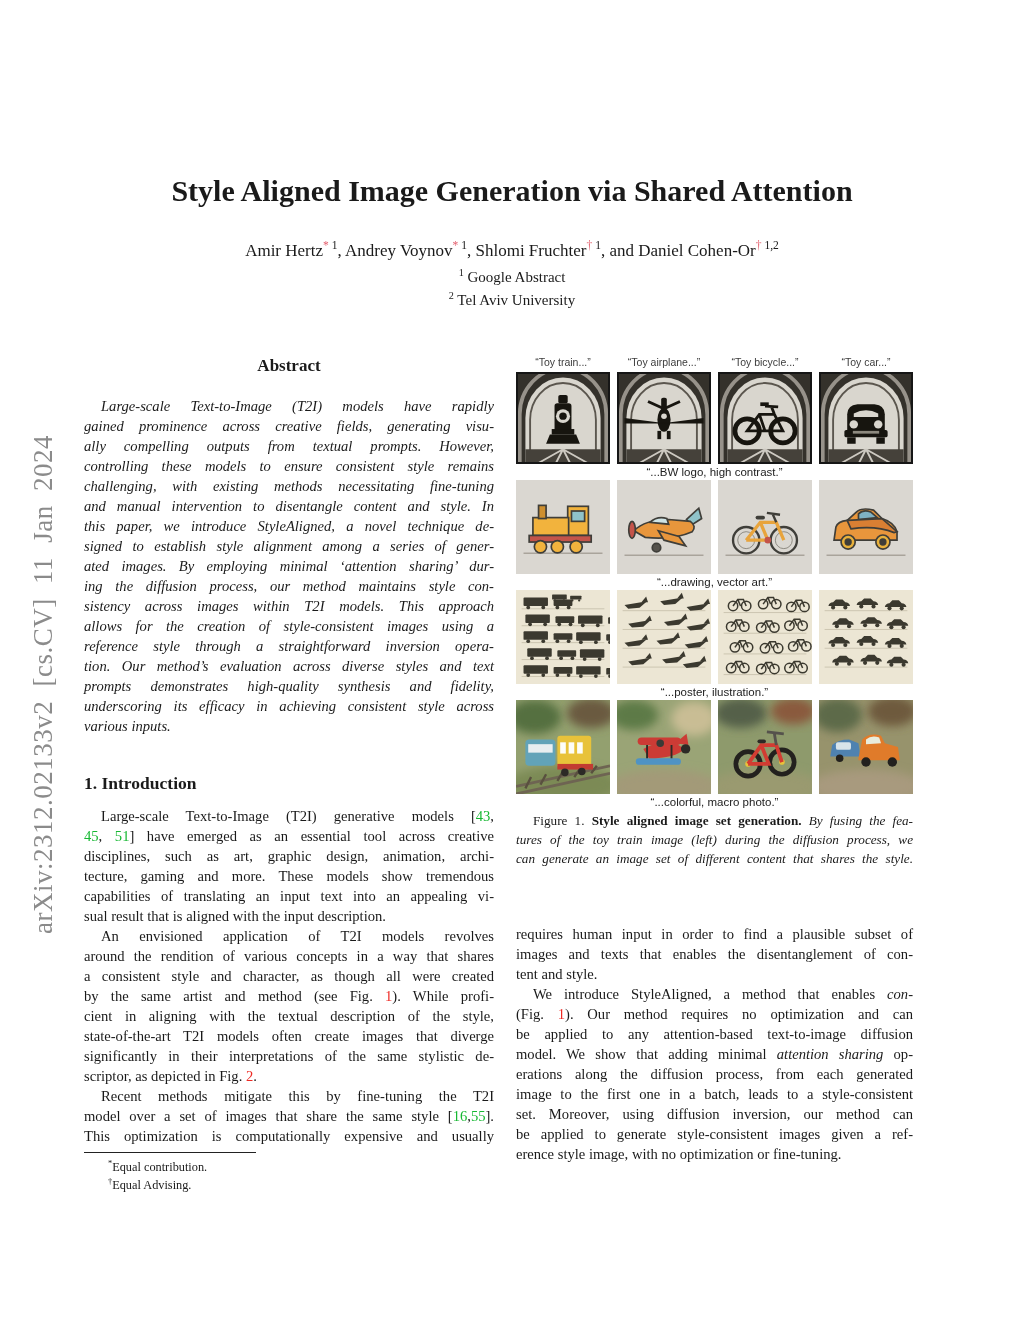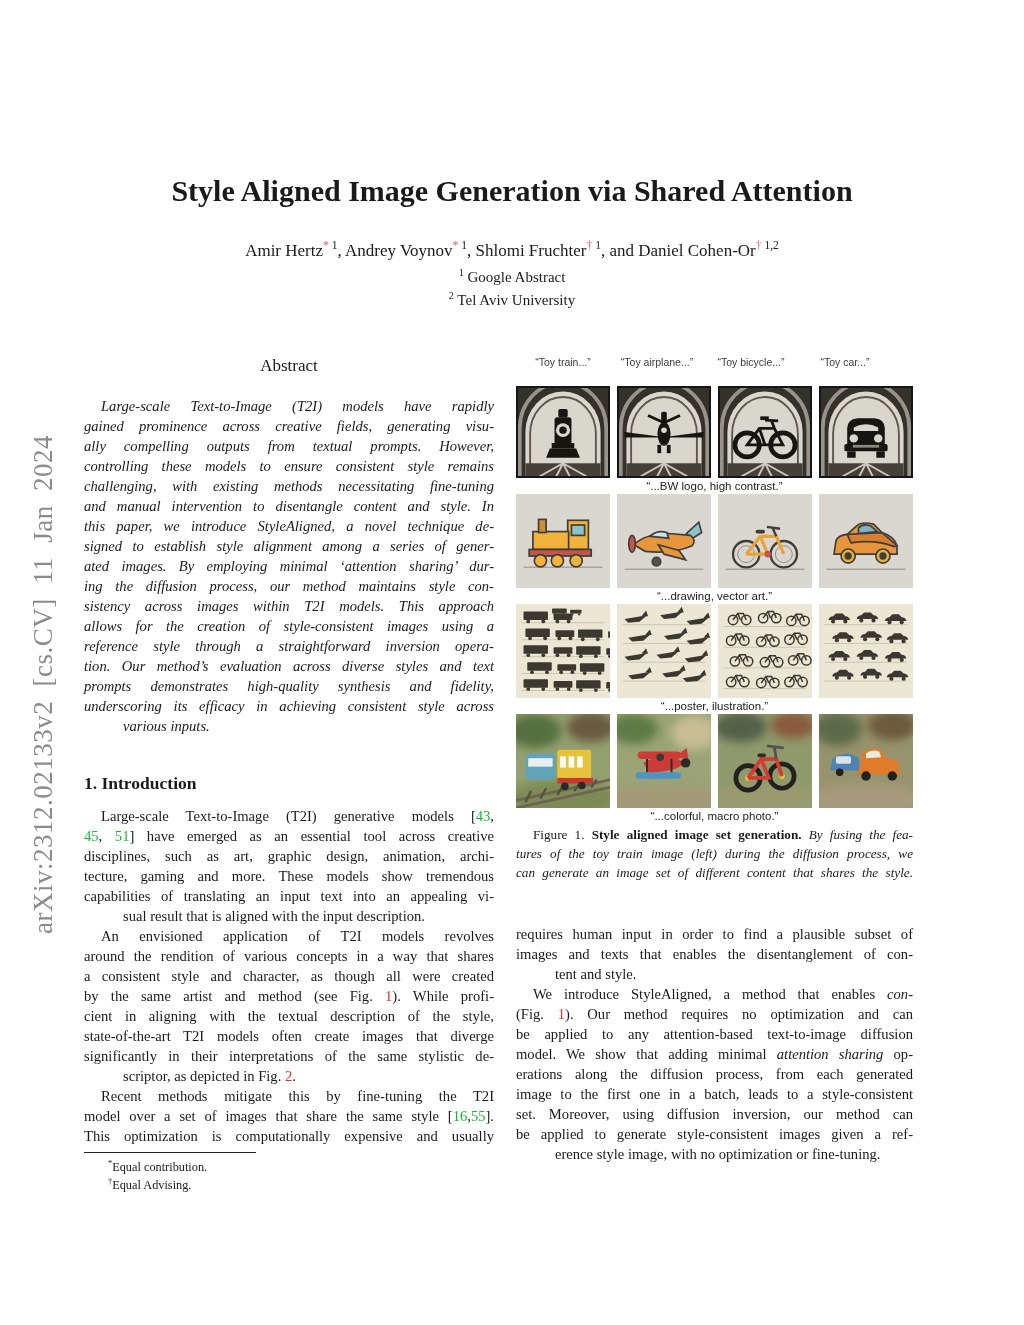--- a/index.html
+++ b/index.html
@@ -14,41 +14,41 @@
   
   .title{position:absolute;top:174px;left:0;width:100%;text-align:center;font-size:30px;
          font-weight:bold;margin:0;}
   .authors{position:absolute;top:241px;left:0;width:100%;text-align:center;font-size:17px;}
   .affils{position:absolute;top:266px;left:0;width:100%;text-align:center;font-size:15px;line-height:23px;}
   .affils .ln{text-align:center;text-align-last:center;}
 
   
   .leftcol{left:84px;width:410px;}
   .block{position:absolute;}
-  .h-center{text-align:center;font-weight:normal;font-size:17px;}
+  .h-center{text-align:center;font-weight:bold;font-size:17px;}
   .h-sec{font-weight:bold;font-size:17.5px;}
   .bodytxt{font-size:14.6px;line-height:20px;}
   .abstxt{font-style:italic;}
   .ln{text-align:justify;text-align-last:justify;}
-  .ln.last{text-align-last:left;margin-left:39px;}
+  .ln.last{text-align-last:left;}
   .indent .ln:first-child{text-indent:17px;}
   .it{font-style:italic;} .bd{font-weight:bold;}
   .sup{vertical-align:super;font-size:68%;line-height:0;}
   .c-green{color:#16b832;} .c-red{color:#ee2a24;} .c-pink{color:#e4606e;}
 
   
   .fnrule{position:absolute;top:1152px;left:84px;width:172px;border-top:1px solid #222;}
   .fnotes{position:absolute;top:1158px;left:84px;width:410px;font-size:12.3px;line-height:18px;}
   .fnotes .ln{text-align:left;text-align-last:left;text-indent:24px;}
 
   
   .fig1{position:absolute;top:356px;left:516px;width:397px;}
-  .prompts{display:grid;grid-template-columns:repeat(4,94px);
+  .prompts{display:grid;grid-template-columns:repeat(4,94px);gap:7px;
            font-family:"Liberation Sans","DejaVu Sans",sans-serif;font-size:10.5px;color:#3c3c3c;
-           height:14px;margin-bottom:16px;}
+           height:14px;margin-bottom:2px;}
   .prompts span{text-align:center;white-space:nowrap;overflow:hidden;}
   .tiles{display:grid;grid-template-columns:repeat(4,94px);gap:7px;}
   .tile{height:94px;overflow:hidden;}
   .tiles.r1 .tile{height:92px;outline:2px solid #161616;outline-offset:-2px;}
   .ts{display:block;width:100%;height:100%;}
   .rowcap{height:16px;line-height:16px;text-align:center;
           font-family:"Liberation Sans","DejaVu Sans",sans-serif;font-size:11.5px;color:#222;}
   .figcap{margin-top:1px;font-size:13.2px;line-height:19px;}
 </style>
 </head>

